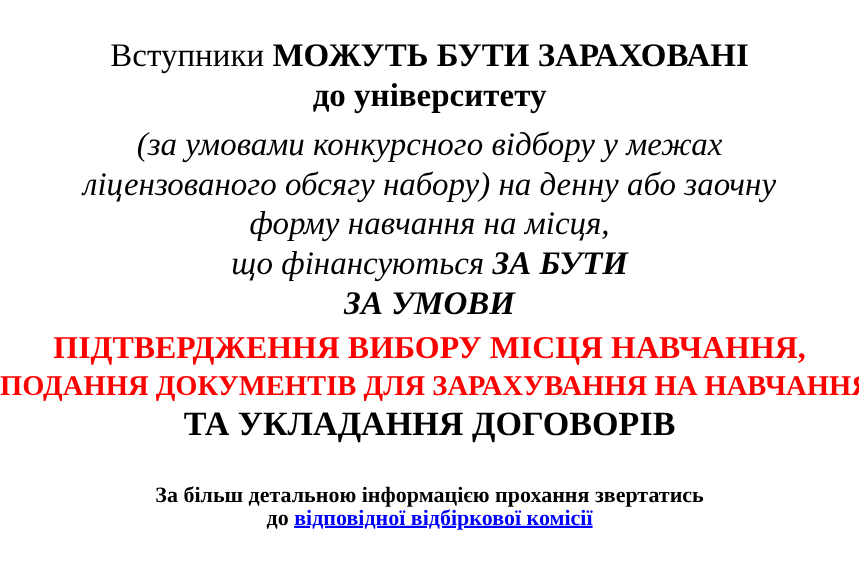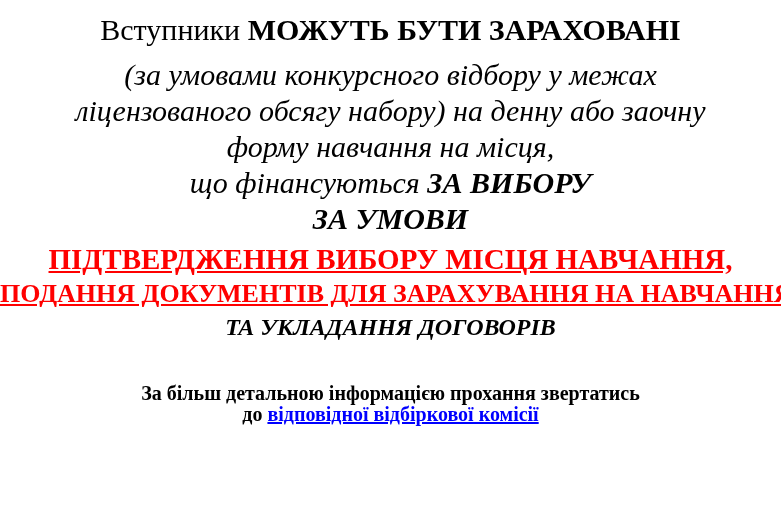--- a/index.html
+++ b/index.html
@@ -7,53 +7,51 @@
     padding: 0;
     background: #ffffff;
     width: 781px;
     height: 531px;
     overflow: hidden;
   }
   .page {
     width: 781px;
     height: 446px;
     box-sizing: border-box;
-    padding-top: 12px;
+    padding-top: 33px;
     text-align: center;
     color: #000000;
     font-family: "Liberation Serif", "DejaVu Serif", serif;
   }
   .ln {
     font-size: 30px;
     line-height: 36px;
     white-space: nowrap;
   }
   .bold { font-weight: bold; }
   .block-gap { margin-top: 9px; font-style: italic; }
   .red-line {
     color: var(--warning-red, #ff0000);
     font-weight: bold;
-    text-decoration: underline;
     white-space: nowrap;
   }
   .red-line-1 {
     margin-top: 5px;
     font-size: 29px;
     line-height: 35px;
   }
   .red-line-2 {
     font-size: 26px;
     line-height: 33px;
   }
   .final-line {
-    font-size: 24px;
+    font-size: 31px;
     line-height: 35px;
     font-weight: bold;
     white-space: nowrap;
-    font-style: italic;
   }
   .footer {
     margin-top: 38px;
     font-size: 20px;
     line-height: 21px;
     font-weight: bold;
   }
   .footer a {
     color: var(--link-blue, #0000ff);
     text-decoration: underline;
@@ -62,28 +60,29 @@
 </style>
 </head>
 <body style="background: rgb(255, 255, 255);">
 
 <div class="page">
 
   <div class="ln">
     <span>Вступники</span>
     <span class="bold">МОЖУТЬ БУТИ ЗАРАХОВАНІ</span>
   </div>
+  <div class="ln bold">до університету</div>
 
   <div class="block-gap">
     <div class="ln">(за умовами конкурсного відбору у межах</div>
     <div class="ln">ліцензованого обсягу набору) на денну або заочну</div>
     <div class="ln">форму навчання на місця,</div>
     <div class="ln">
       <span>що фінансуються</span>
-      <span class="bold">ЗА ВИБОРУ</span>
+      <span class="bold">ЗА БУТИ</span>
     </div>
     <div class="ln bold">ЗА УМОВИ</div>
   </div>
 
   <div class="red-line red-line-1">ПІДТВЕРДЖЕННЯ ВИБОРУ МІСЦЯ НАВЧАННЯ,</div>
   <div class="red-line red-line-2">ПОДАННЯ ДОКУМЕНТІВ ДЛЯ ЗАРАХУВАННЯ НА НАВЧАННЯ</div>
   <div class="final-line">ТА УКЛАДАННЯ ДОГОВОРІВ</div>
 
   <div class="footer">
     <div>За більш детальною інформацією прохання звертатись</div>

